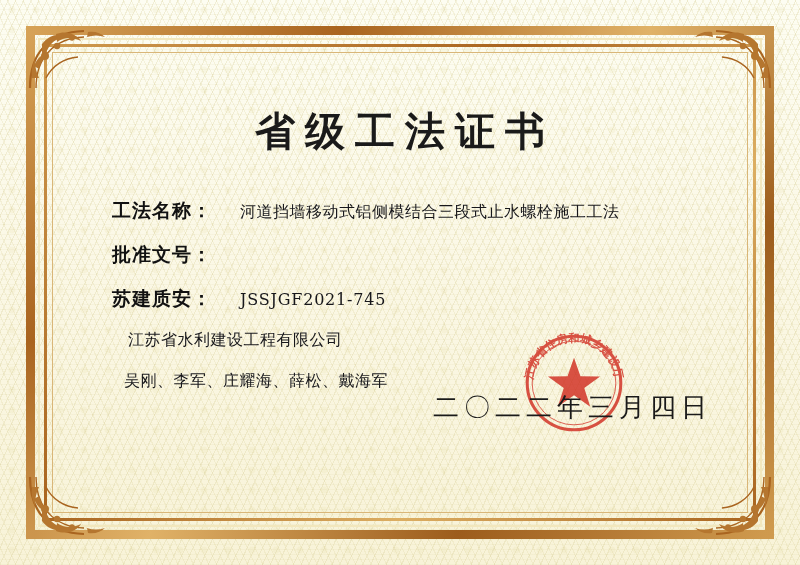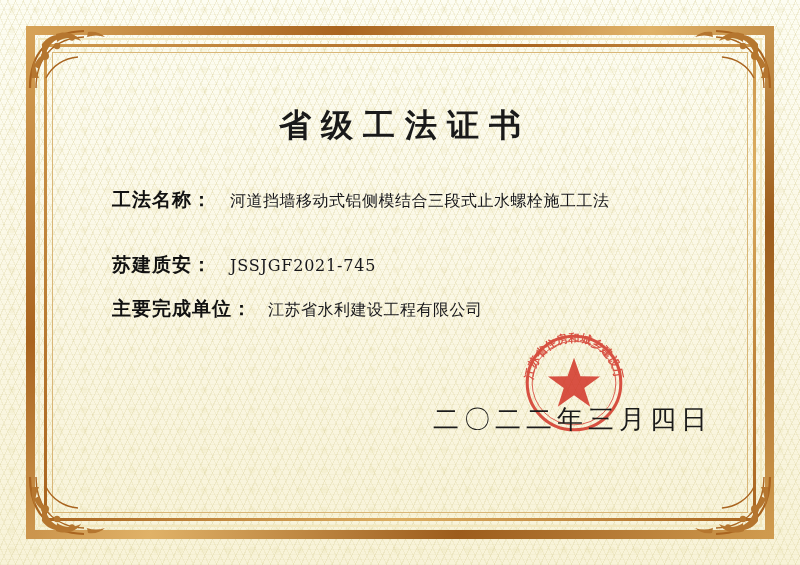--- a/index.html
+++ b/index.html
@@ -88,21 +88,21 @@
 
   
   .content {
     position: absolute;
     left: 60px; top: 62px; right: 60px; bottom: 60px;
   }
 
   .cert-title {
     text-align: center;
     margin-top: 42px;
-    font-size: 32px;
+    font-size: 40px;
     letter-spacing: 10px;
     font-weight: bold;
     color: #1a1a1a;
     font-family: "DejaVu Serif", "Liberation Serif", serif;
     text-indent: 10px;
   }
 
   .fields {
     margin-top: 40px;
     padding-left: 52px;
@@ -118,36 +118,36 @@
     font-size: 19px;
     font-weight: bold;
     color: #111;
     white-space: nowrap;
     font-family: "DejaVu Serif", "Liberation Serif", serif;
     letter-spacing: 1px;
   }
   .field-value {
     font-size: 16px;
     color: #17171b;
-    margin-left: 18px;
+    margin-left: 28px;
     font-family: "DejaVu Serif", "Liberation Serif", serif;
     letter-spacing: 0.5px;
   }
   .field-value.mono {
     font-family: "DejaVu Serif", "Liberation Serif", serif;
     letter-spacing: 0.8px;
   }
   .row-unit .field-value { margin-left: 16px; }
   .row-people .field-value { margin-left: 12px; }
 
   
   .date-line {
     position: absolute;
     right: 28px;
-    bottom: 68px;
+    bottom: 80px;
     font-size: 26px;
     letter-spacing: 5px;
     color: #1a1a1a;
     font-weight: 500;
     font-family: "DejaVu Serif", "Liberation Serif", serif;
   }
 
   
   .seal {
     position: absolute;
@@ -262,33 +262,34 @@
     <div class="cert-title">省级工法证书</div>
 
     <div class="fields">
 
       <div class="field-row row-name">
         <span class="field-label">工法名称：</span>
         <span class="field-value">河道挡墙移动式铝侧模结合三段式止水螺栓施工工法</span>
       </div>
 
       <div class="field-row row-approval">
+        <span class="field-label">批准文号：</span>
       </div>
 
       <div class="field-row row-code">
         <span class="field-label">苏建质安：</span>
         <span class="field-value mono">JSSJGF2021-745</span>
       </div>
 
       <div class="field-row row-unit">
-        <span class="field-label">主要完成单位：</span>
         <span class="field-value">江苏省水利建设工程有限公司</span>
       </div>
 
       <div class="field-row row-people">
+        <span class="field-value">吴刚、李军、庄耀海、薛松、戴海军</span>
       </div>
 
     </div>
 
     <div class="seal">
       <svg viewBox="0 0 120 120" xmlns="http://www.w3.org/2000/svg">
         <defs>
           <path id="sealArc" d="M 60,60 m -46,0 a 46,46 0 1,1 92,0 a 46,46 0 1,1 -92,0"></path>
         </defs>
         <circle cx="60" cy="60" r="52" fill="none" stroke="#cf2418" stroke-width="3.4"></circle>

